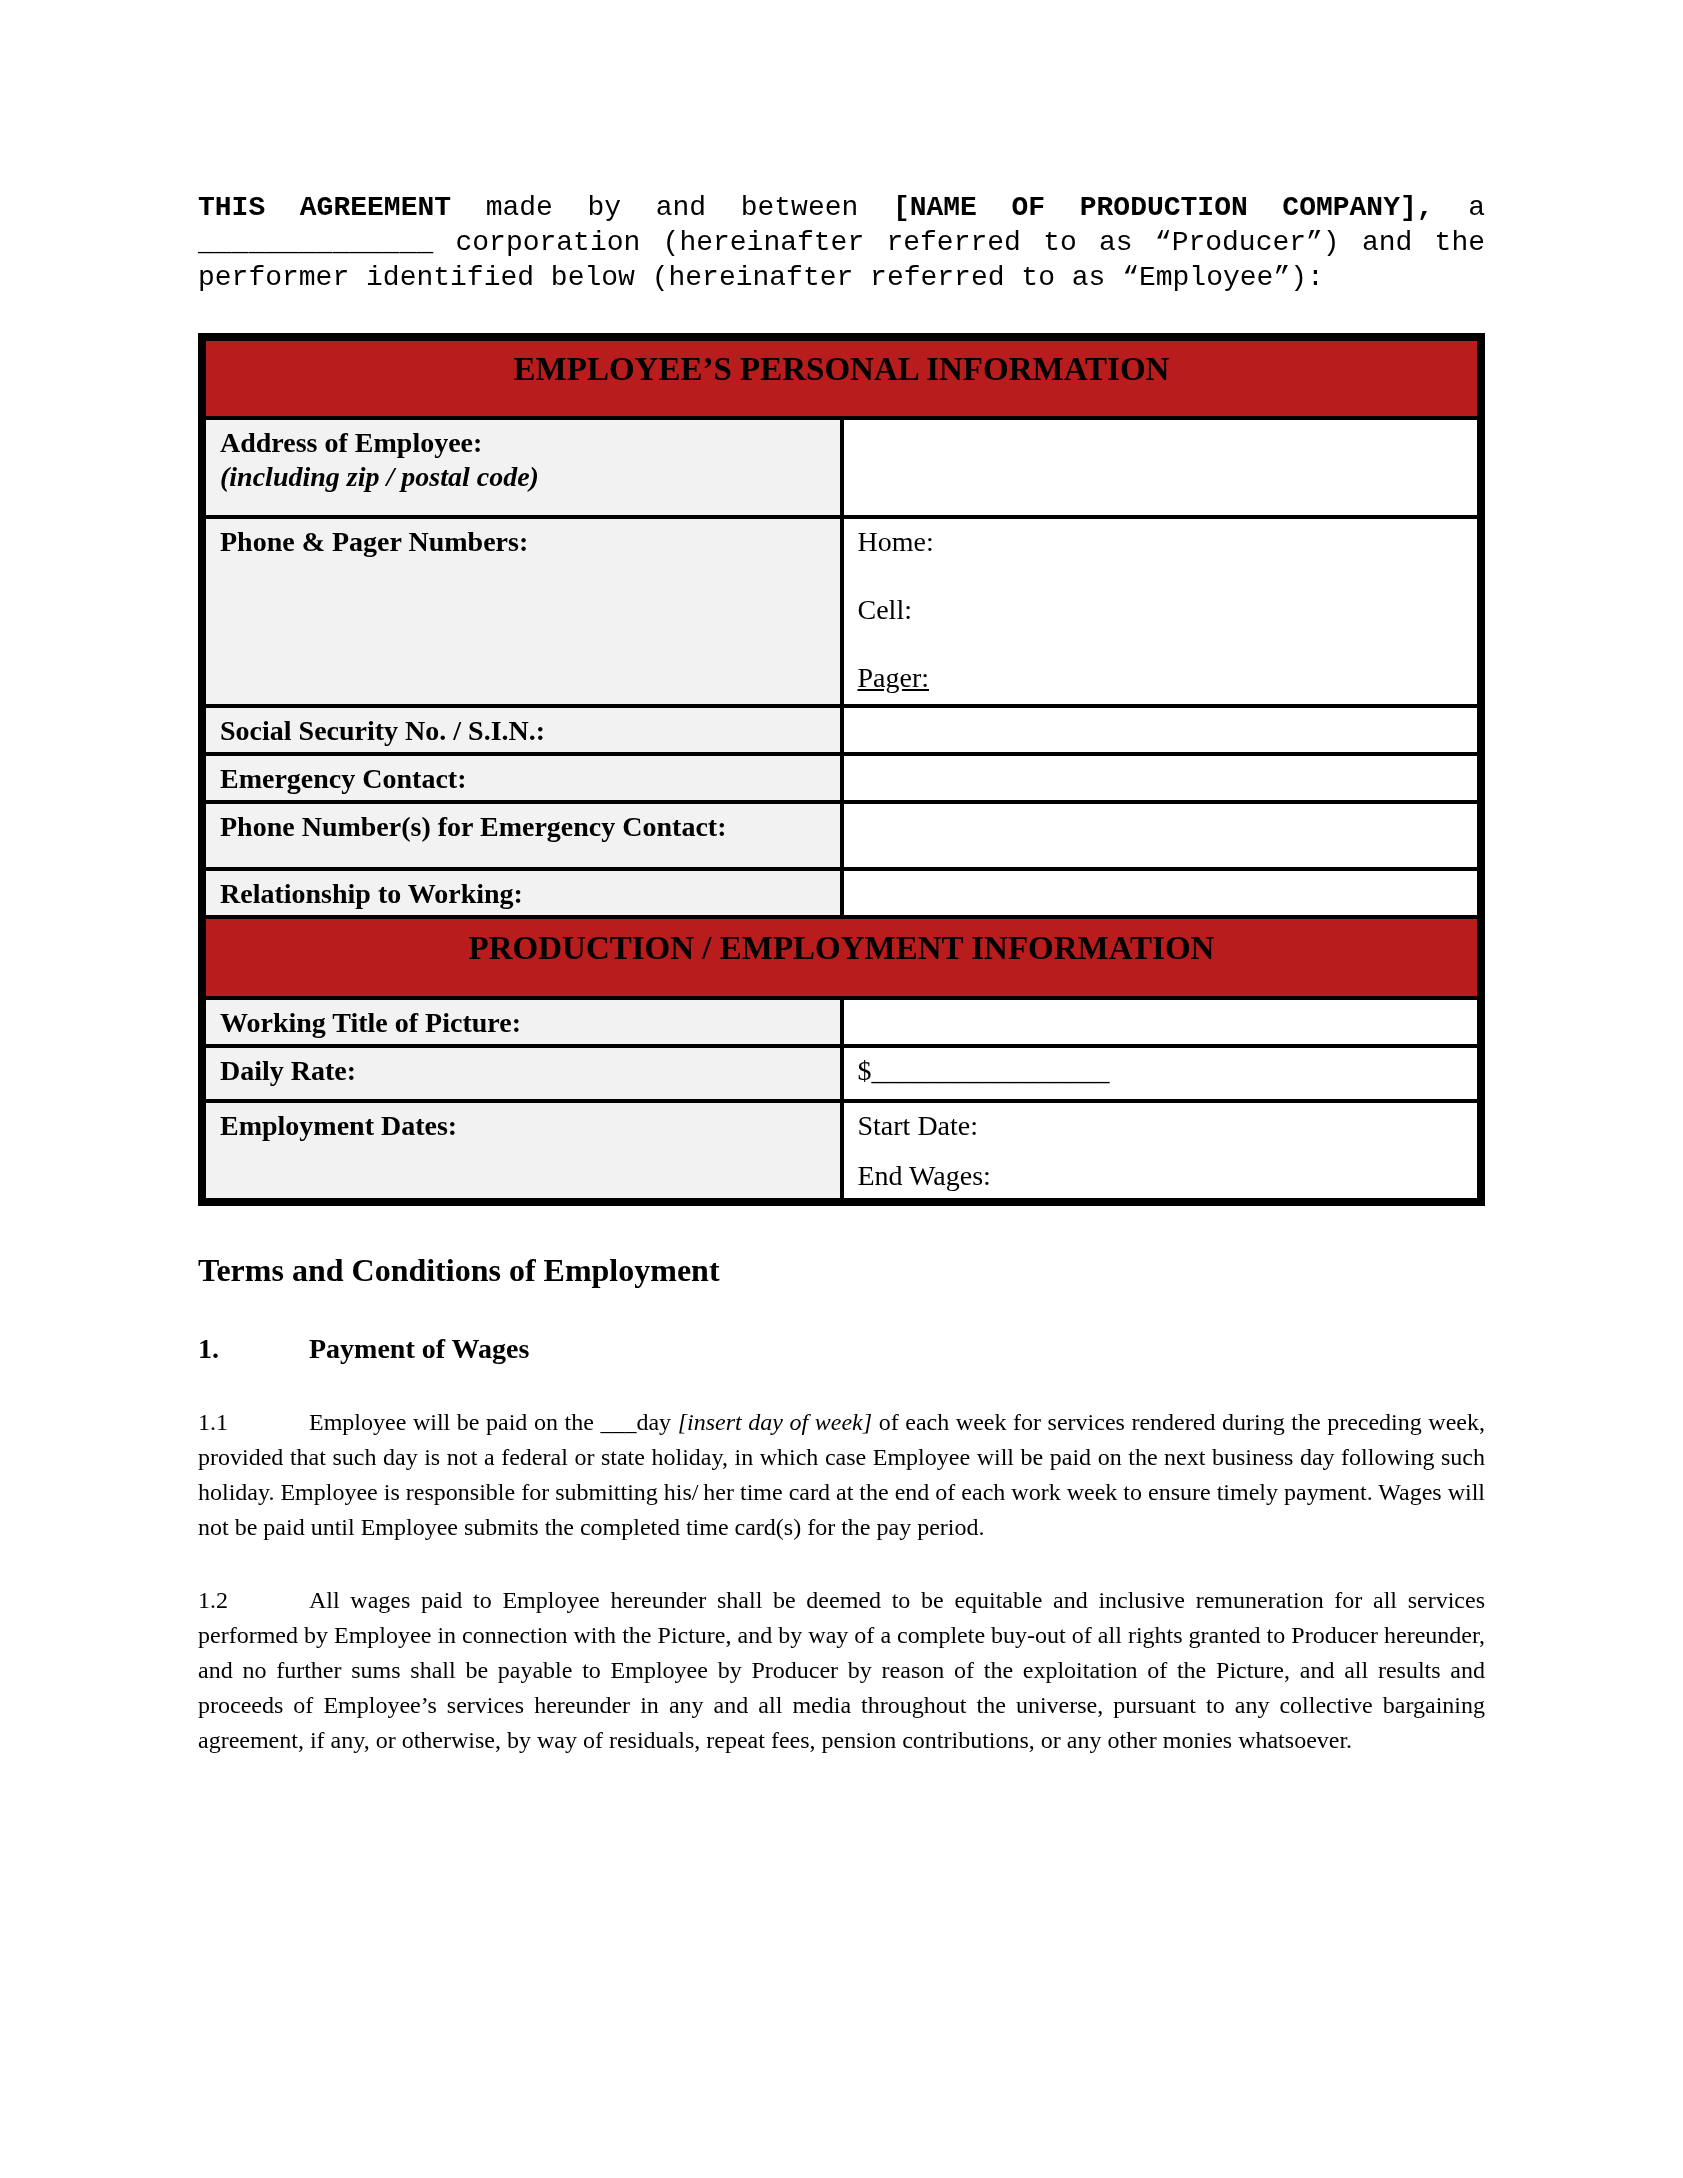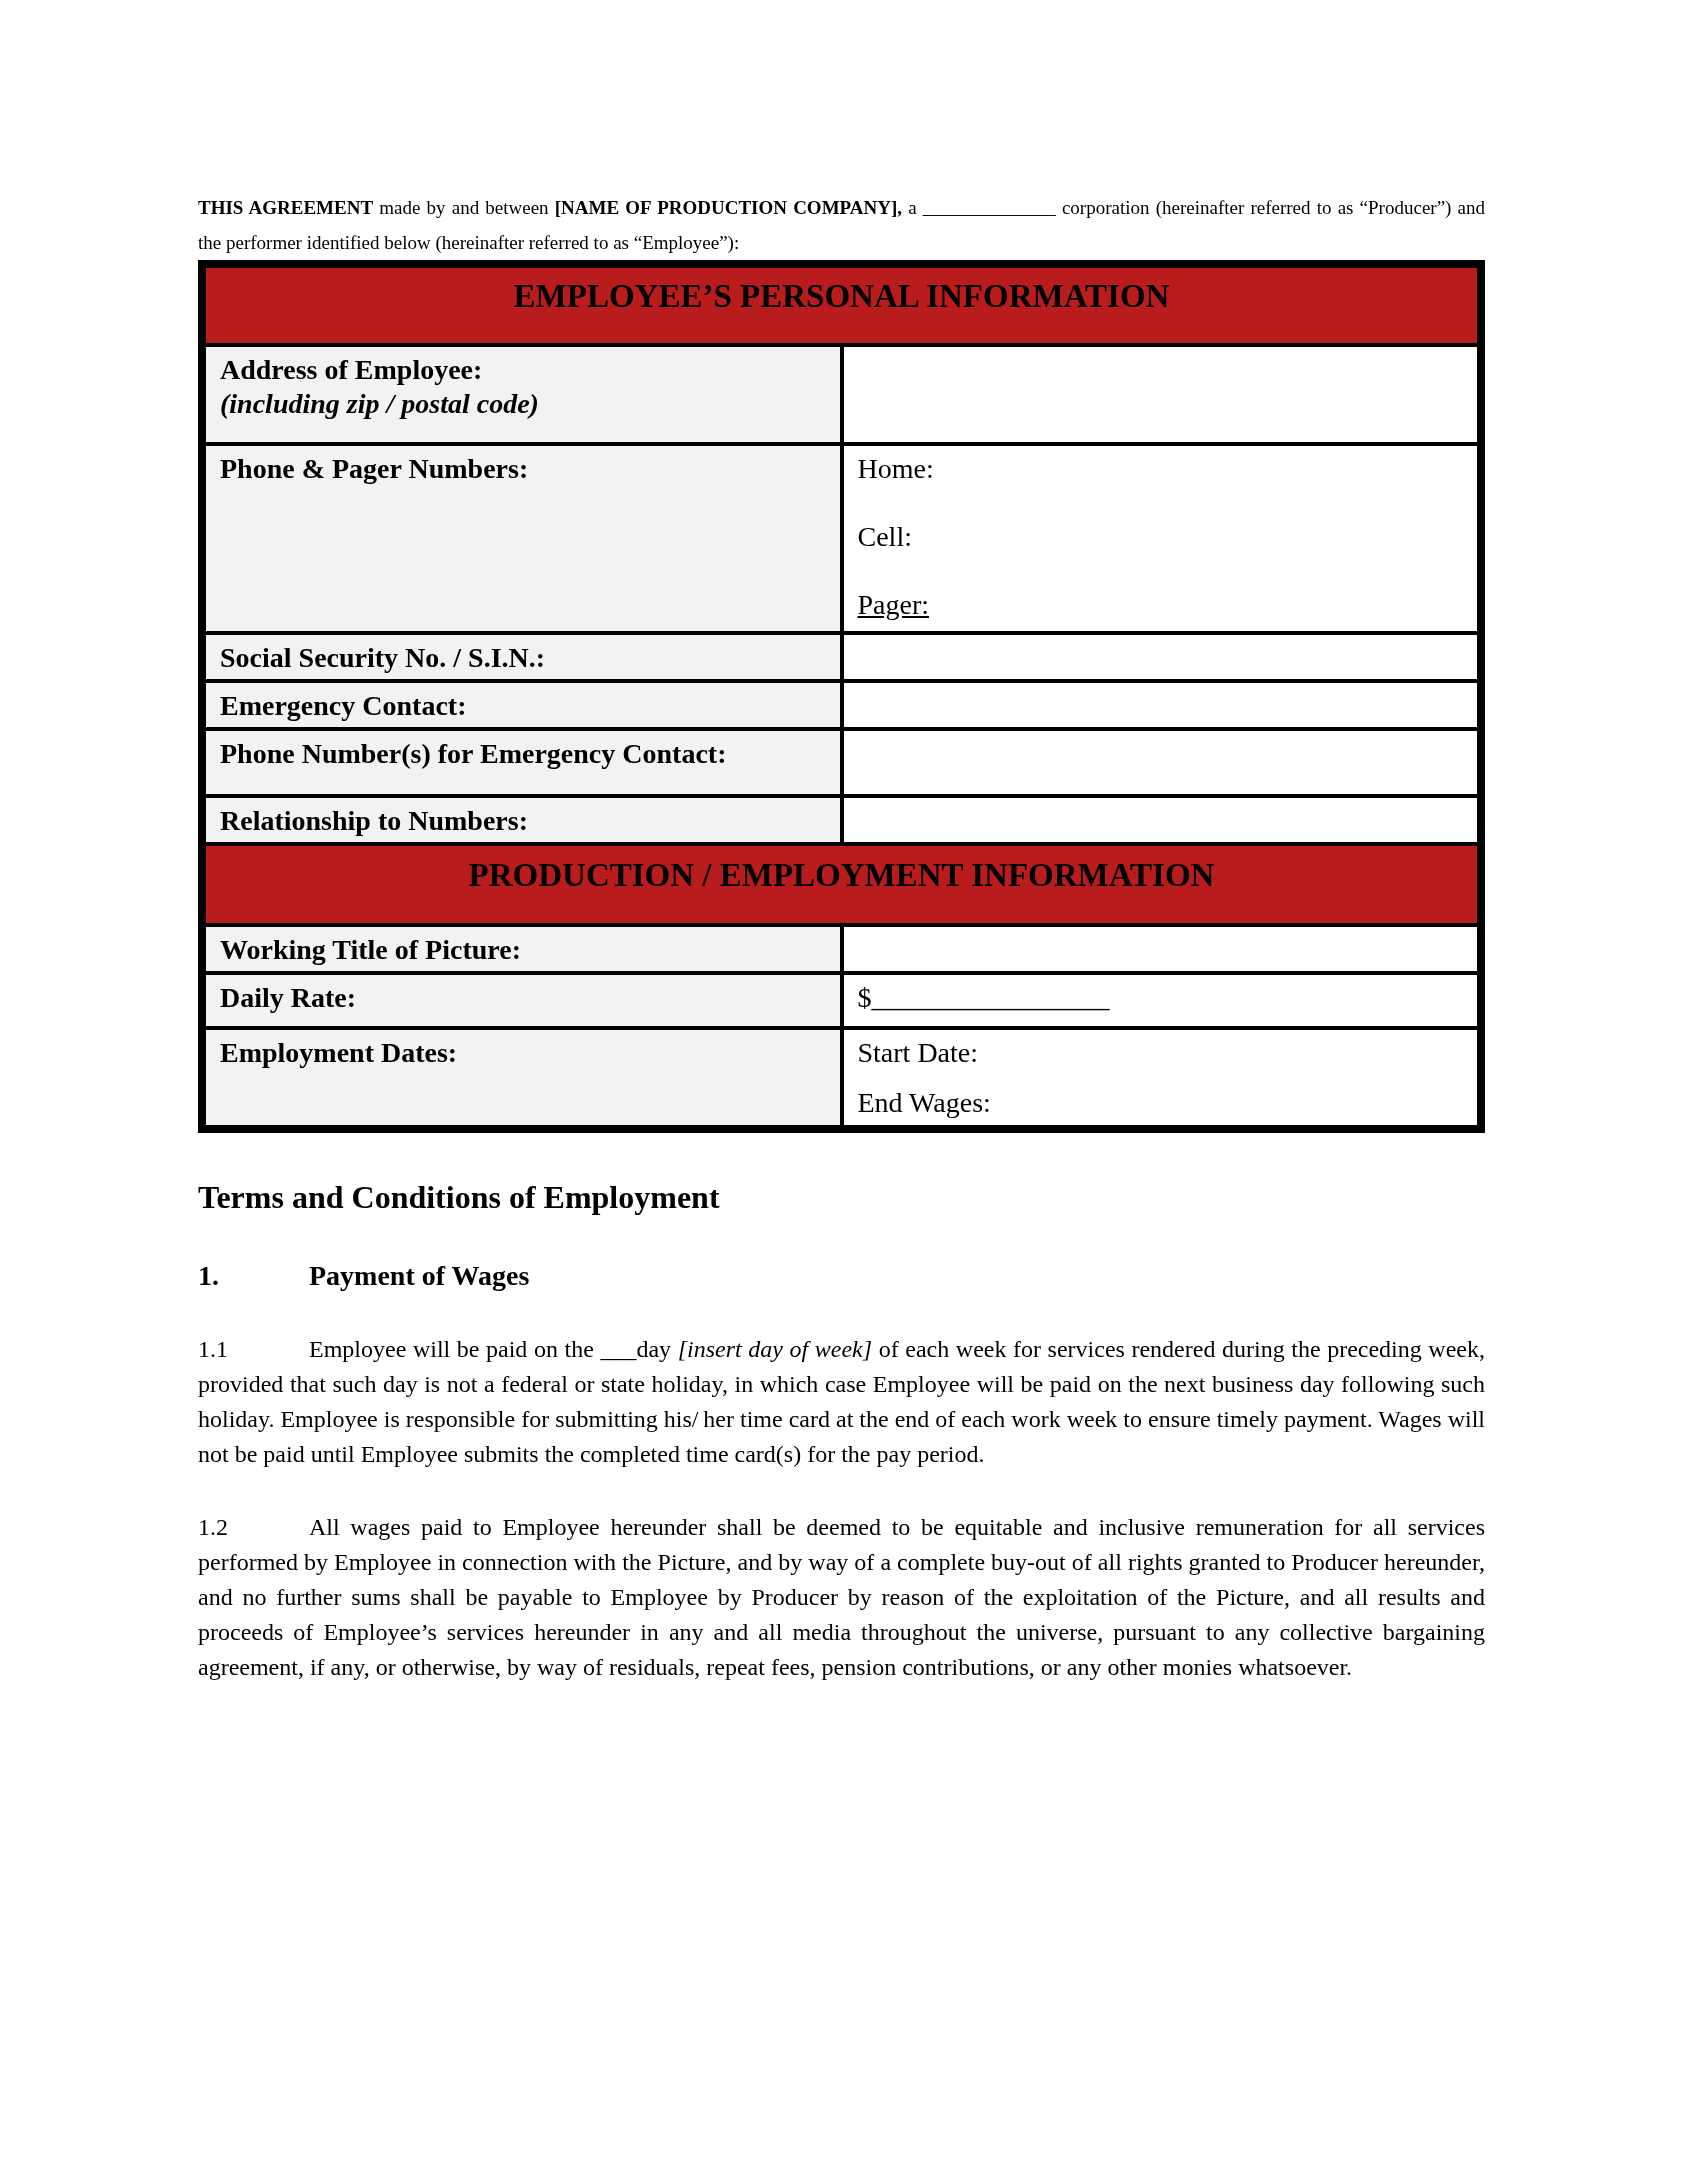--- a/index.html
+++ b/index.html
@@ -11,21 +11,23 @@
     overflow: hidden;
   }
   .page { padding: 190px 198px 0 198px; }
 
   .doc-title {
     font-size: 38px; font-weight: bold; text-align: center;
     letter-spacing: 1px; margin-bottom: 38px;
   }
 
   .intro {
-    font-size: 19px; line-height: 35px; text-align: justify;
+    font-size: 28px; line-height: 35px; text-align: justify;
+    margin-bottom: 38px;
+    font-family: Liberation Mono, monospace;
   }
   .b { font-weight: bold; }
   .blank { letter-spacing: 0; white-space: nowrap; }
 
   table.form {
     width: 100%;
     border-collapse: collapse;
     border: 8px solid #000000;
     table-layout: fixed;
   }
@@ -124,21 +126,21 @@
         <td class="label-cell">Emergency Contact:</td>
         <td class="value-cell"></td>
       </tr>
 
       <tr class="r-epho">
         <td class="label-cell">Phone Number(s) for Emergency Contact:</td>
         <td class="value-cell"></td>
       </tr>
 
       <tr class="r-rel">
-        <td class="label-cell">Relationship to Numbers:</td>
+        <td class="label-cell">Relationship to Working:</td>
         <td class="value-cell"></td>
       </tr>
 
       <tr class="section-header-row">
         <td colspan="2">PRODUCTION / EMPLOYMENT INFORMATION</td>
       </tr>
 
       <tr class="r-title">
         <td class="label-cell">Working Title of Picture:</td>
         <td class="value-cell"></td>

